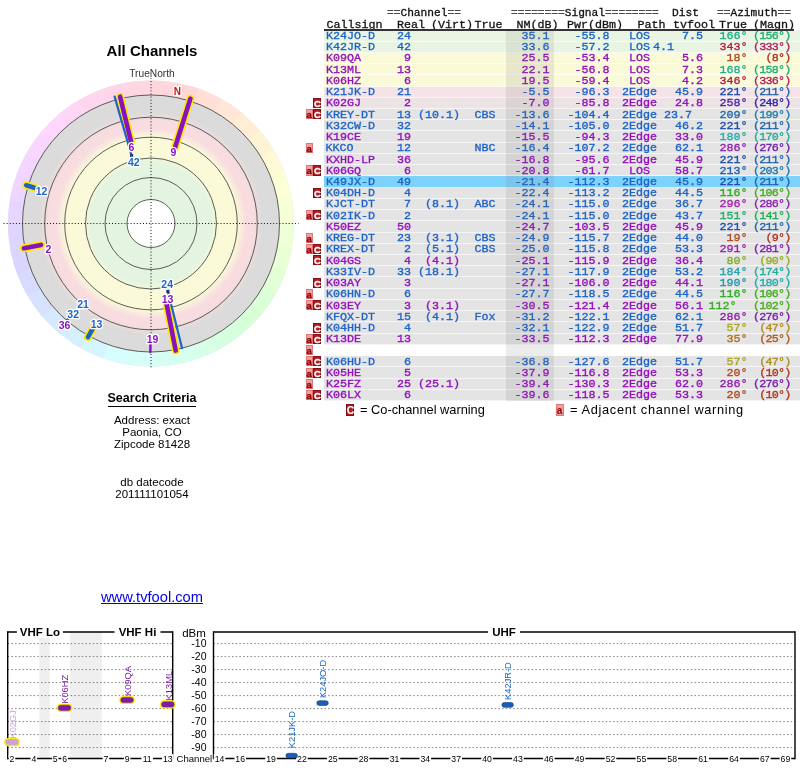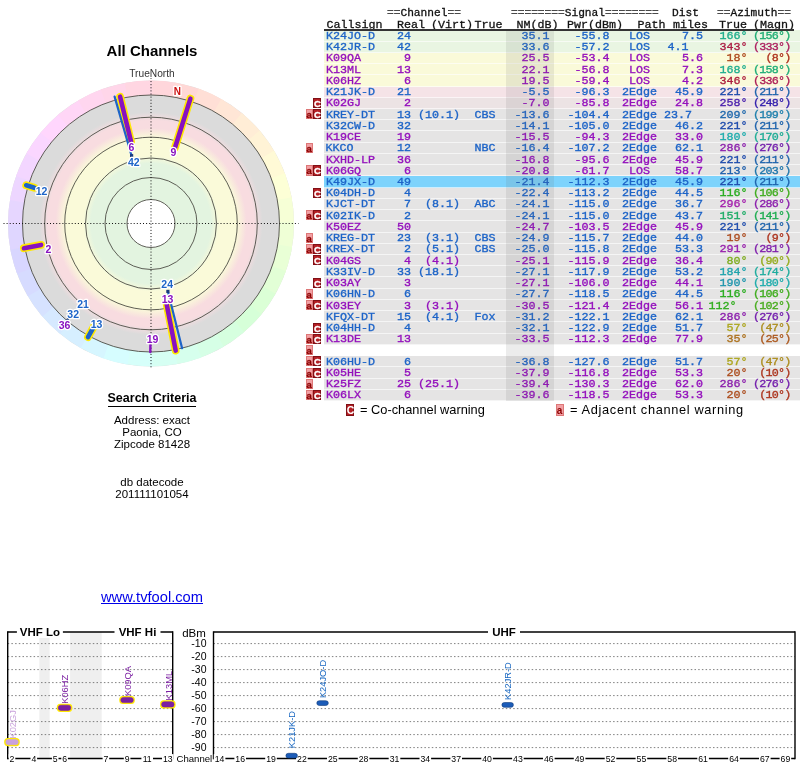--- a/index.html
+++ b/index.html
@@ -124,21 +124,21 @@
 <span style="position:absolute;left:329.5px;width:50px;text-align:right;color:#1d64c8">7.5</span>
 <span style="position:absolute;left:374px;width:50px;text-align:right;color:hsl(166,70%,40%)">166°</span>
 <span style="position:absolute;left:417px;width:50px;text-align:right;letter-spacing:-0.75px;color:hsl(156,70%,40%)">(156°)</span>
 </div>
 <div style="position:absolute;left:0;top:11.23px;width:100%;height:11.23px;background:#e9f5e2;border-bottom:1px solid rgba(255,255,255,0.62)">
 <span style="position:absolute;left:2.5px;width:75px;text-align:left;color:#1d64c8">K42JR-D</span>
 <span style="position:absolute;left:36px;width:51.5px;text-align:right;color:#1d64c8">42</span>
 <span style="position:absolute;left:176px;width:50px;text-align:right;color:#1d64c8">33.6</span>
 <span style="position:absolute;left:236px;width:50px;text-align:right;color:#1d64c8">-57.2</span>
 <span style="position:absolute;left:296.5px;width:39px;text-align:center;color:#1d64c8">LOS</span>
-<span style="position:absolute;left:329.5px;width:50px;text-align:center;color:#1d64c8">4.1</span>
+<span style="position:absolute;left:329.5px;width:50px;text-align:left;color:#1d64c8">4.1</span>
 <span style="position:absolute;left:374px;width:50px;text-align:right;color:hsl(343,70%,40%)">343°</span>
 <span style="position:absolute;left:417px;width:50px;text-align:right;letter-spacing:-0.75px;color:hsl(333,70%,40%)">(333°)</span>
 </div>
 <div style="position:absolute;left:0;top:22.46px;width:100%;height:11.23px;background:#fafad9;border-bottom:1px solid rgba(255,255,255,0.62)">
 <span style="position:absolute;left:2.5px;width:75px;text-align:left;color:#9410bd">K09QA</span>
 <span style="position:absolute;left:36px;width:51.5px;text-align:right;color:#9410bd">9</span>
 <span style="position:absolute;left:176px;width:50px;text-align:right;color:#9410bd">25.5</span>
 <span style="position:absolute;left:236px;width:50px;text-align:right;color:#9410bd">-53.4</span>
 <span style="position:absolute;left:296.5px;width:39px;text-align:center;color:#9410bd">LOS</span>
 <span style="position:absolute;left:329.5px;width:50px;text-align:right;color:#9410bd">5.6</span>
@@ -496,21 +496,21 @@
 <div class="t1" style="left:511px;top:6.6px"><span style="color:#808080">========</span>Signal<span style="color:#808080">========</span></div>
 <div class="t1" style="left:672px;top:6.6px">Dist</div>
 <div class="t1" style="left:717px;top:6.6px"><span style="color:#808080">==</span>Azimuth<span style="color:#808080">==</span></div>
 <div class="t2" style="left:326.5px;top:17.8px">Callsign</div>
 <div class="t2" style="left:397px;top:17.8px">Real</div>
 <div class="t2" style="left:431px;top:17.8px">(Virt)</div>
 <div class="t2" style="left:474.5px;top:17.8px">True</div>
 <div class="t2" style="left:516.5px;top:17.8px">NM(dB)</div>
 <div class="t2" style="left:567px;top:17.8px">Pwr(dBm)</div>
 <div class="t2" style="left:637.5px;top:17.8px">Path</div>
-<div class="t2" style="left:673px;top:17.8px">miles</div>
+<div class="t2" style="left:673px;top:17.8px">tvfool</div>
 <div class="t2" style="left:719px;top:17.8px">True</div>
 <div class="t2" style="left:753px;top:17.8px">(Magn)</div>
 <div style="position:absolute;left:324px;top:29.4px;width:470px;height:1.3px;background:#333"></div>
 
 <div class="wc" style="left:345.8px;top:404.2px;width:8.6px;height:11.5px;font-size:10.5px;line-height:11.5px">C</div>
 <div style="position:absolute;left:360px;top:401.8px;font:12.8px 'Liberation Sans',sans-serif;color:#000">= Co-channel warning</div>
 <div class="wa" style="left:555.5px;top:404.2px;width:8px;height:11.5px;font-size:10px;line-height:11.5px">a</div>
 <div style="position:absolute;left:570px;top:401.8px;letter-spacing:0.65px;font:12.8px 'Liberation Sans',sans-serif;color:#000">= Adjacent channel warning</div>
 
 <svg width="800" height="150" viewBox="0 618 800 150" style="position:absolute;left:0;top:618px">

